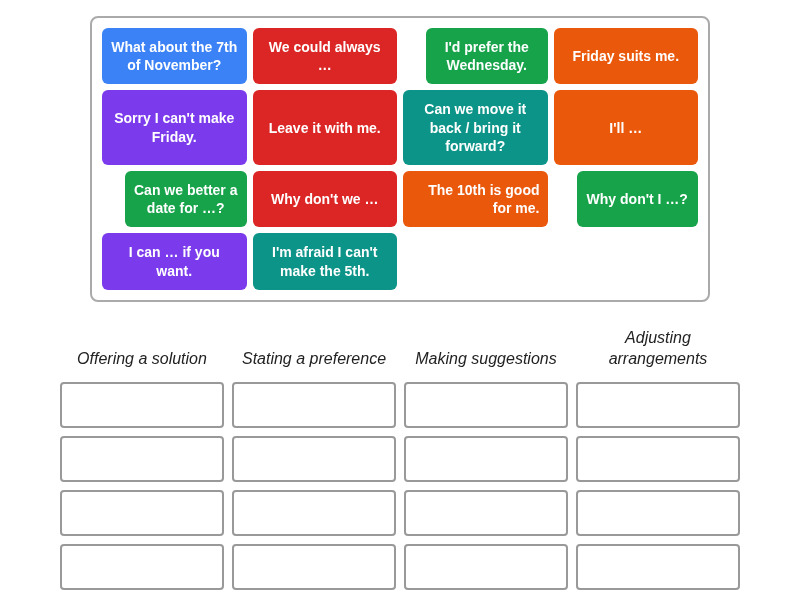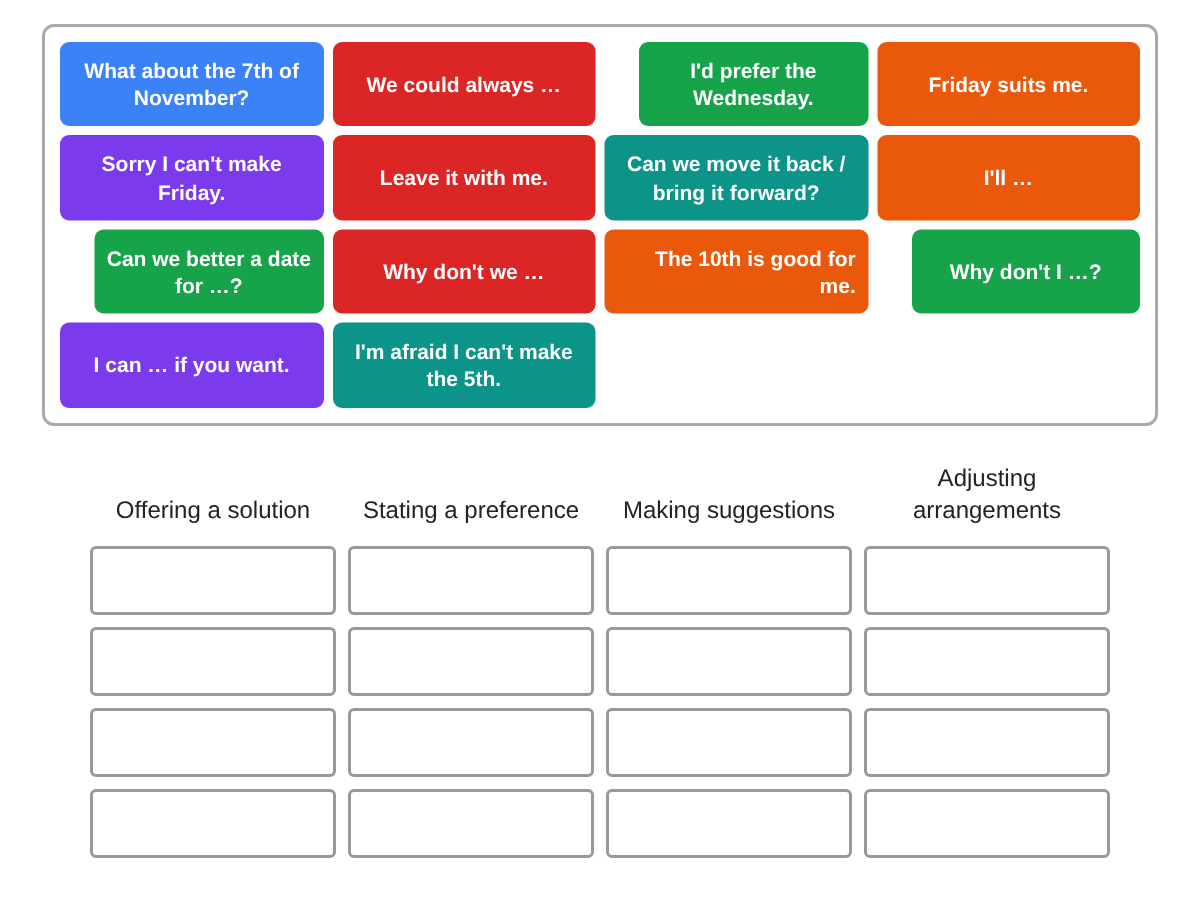--- a/index.html
+++ b/index.html
@@ -17,21 +17,21 @@
       align-items: center;
       gap: 24px;
     }
 
     
     .card-grid-wrapper {
       border: 2px solid #aaa;
       border-radius: 8px;
       padding: 10px;
       background: #fff;
-      width: 744px;
+      width: 620px;
     }
 
     .card-grid {
       display: grid;
       grid-template-columns: repeat(4, 1fr);
       gap: 6px;
     }
 
     .card {
       border-radius: 6px;
@@ -77,20 +77,21 @@
       font-size: 16px;
       font-weight: normal;
       text-align: center;
       margin-bottom: 4px;
       line-height: 1.3;
       color: #222;
       min-height: 44px;
       display: flex;
       align-items: flex-end;
       justify-content: center;
+      font-style: italic;
     }
 
     .drop-box {
       width: 100%;
       height: 46px;
       border: 2px solid #999;
       border-radius: 4px;
       background: #fff;
     }
   </style>

